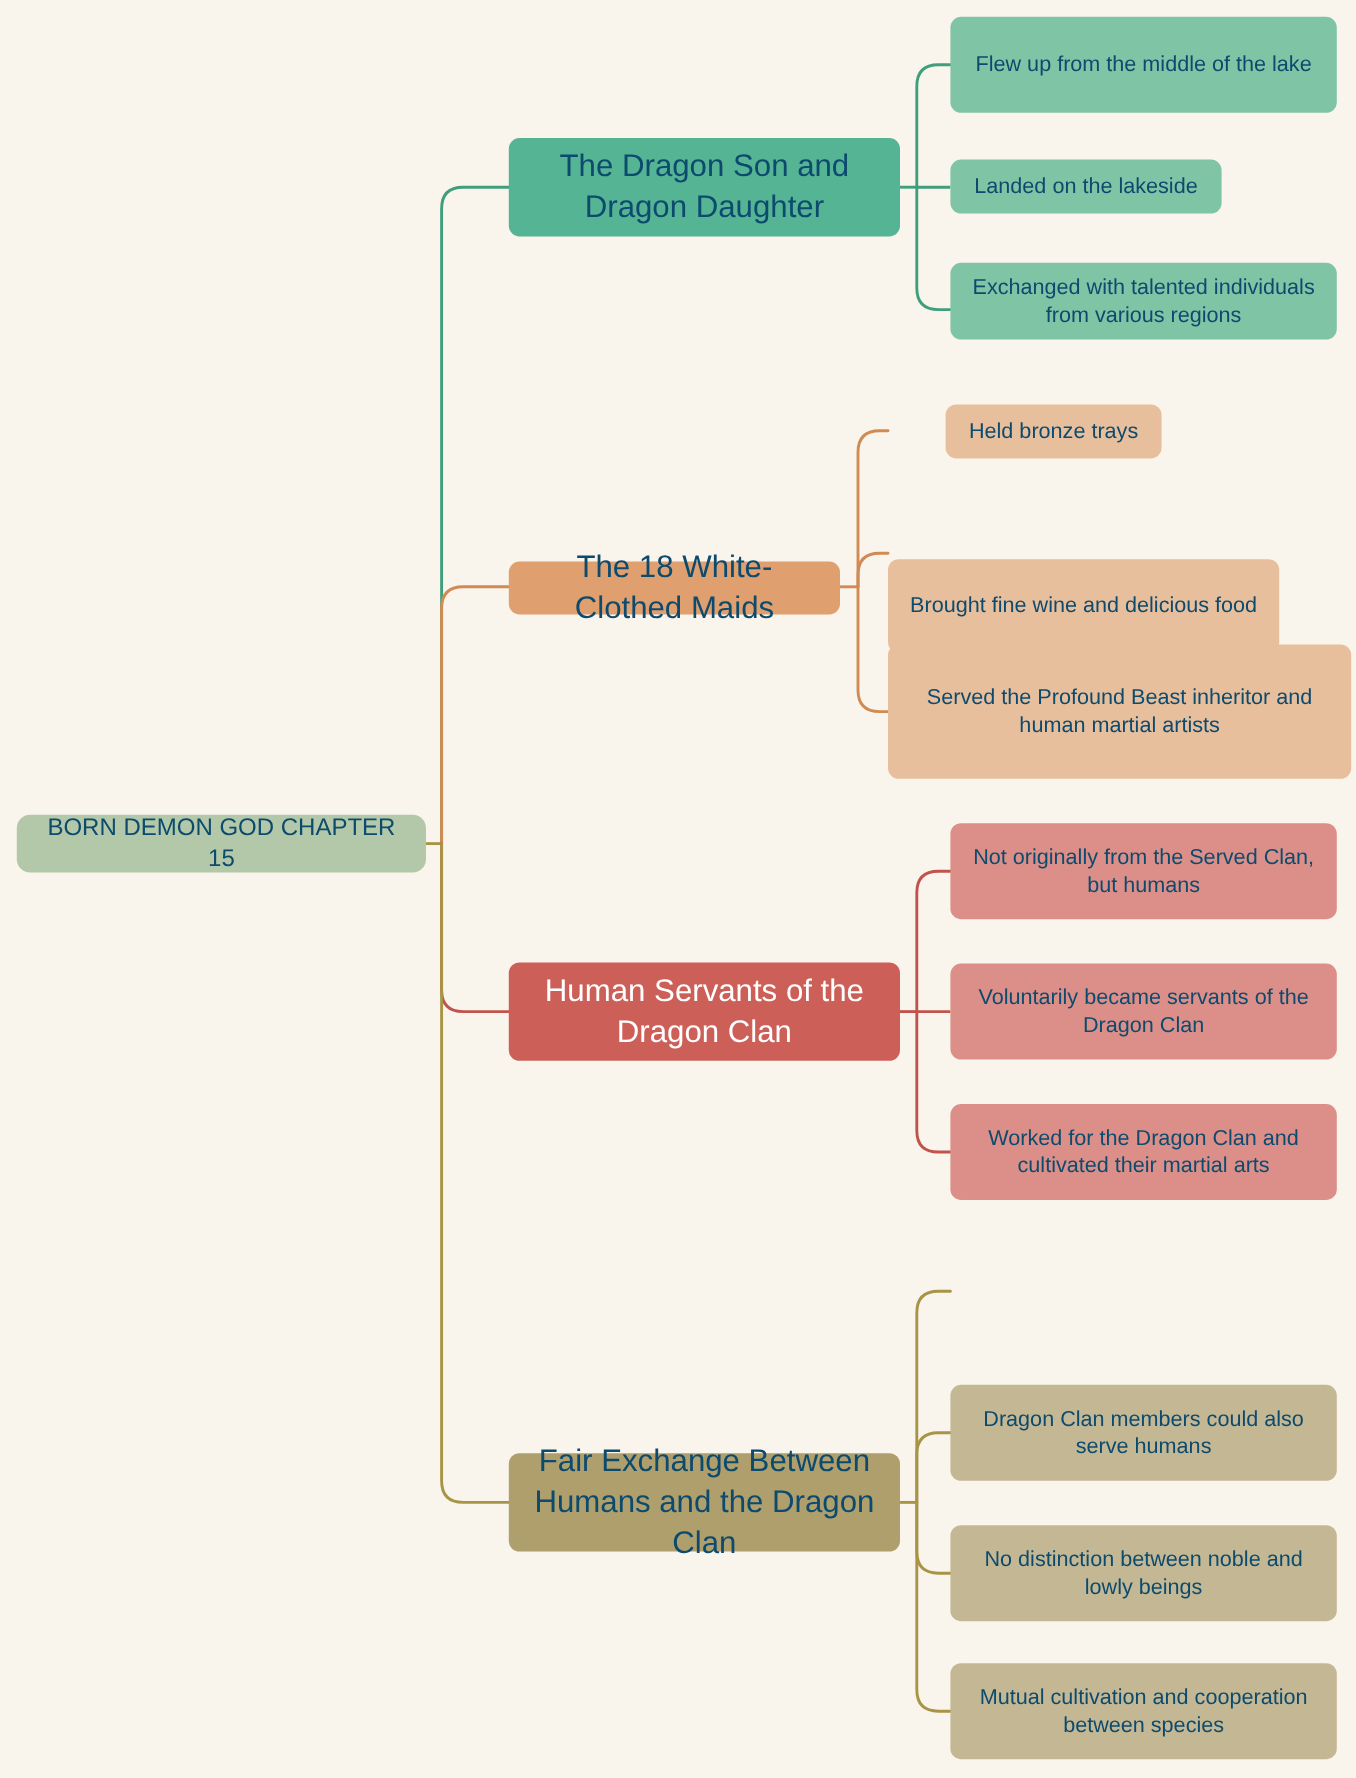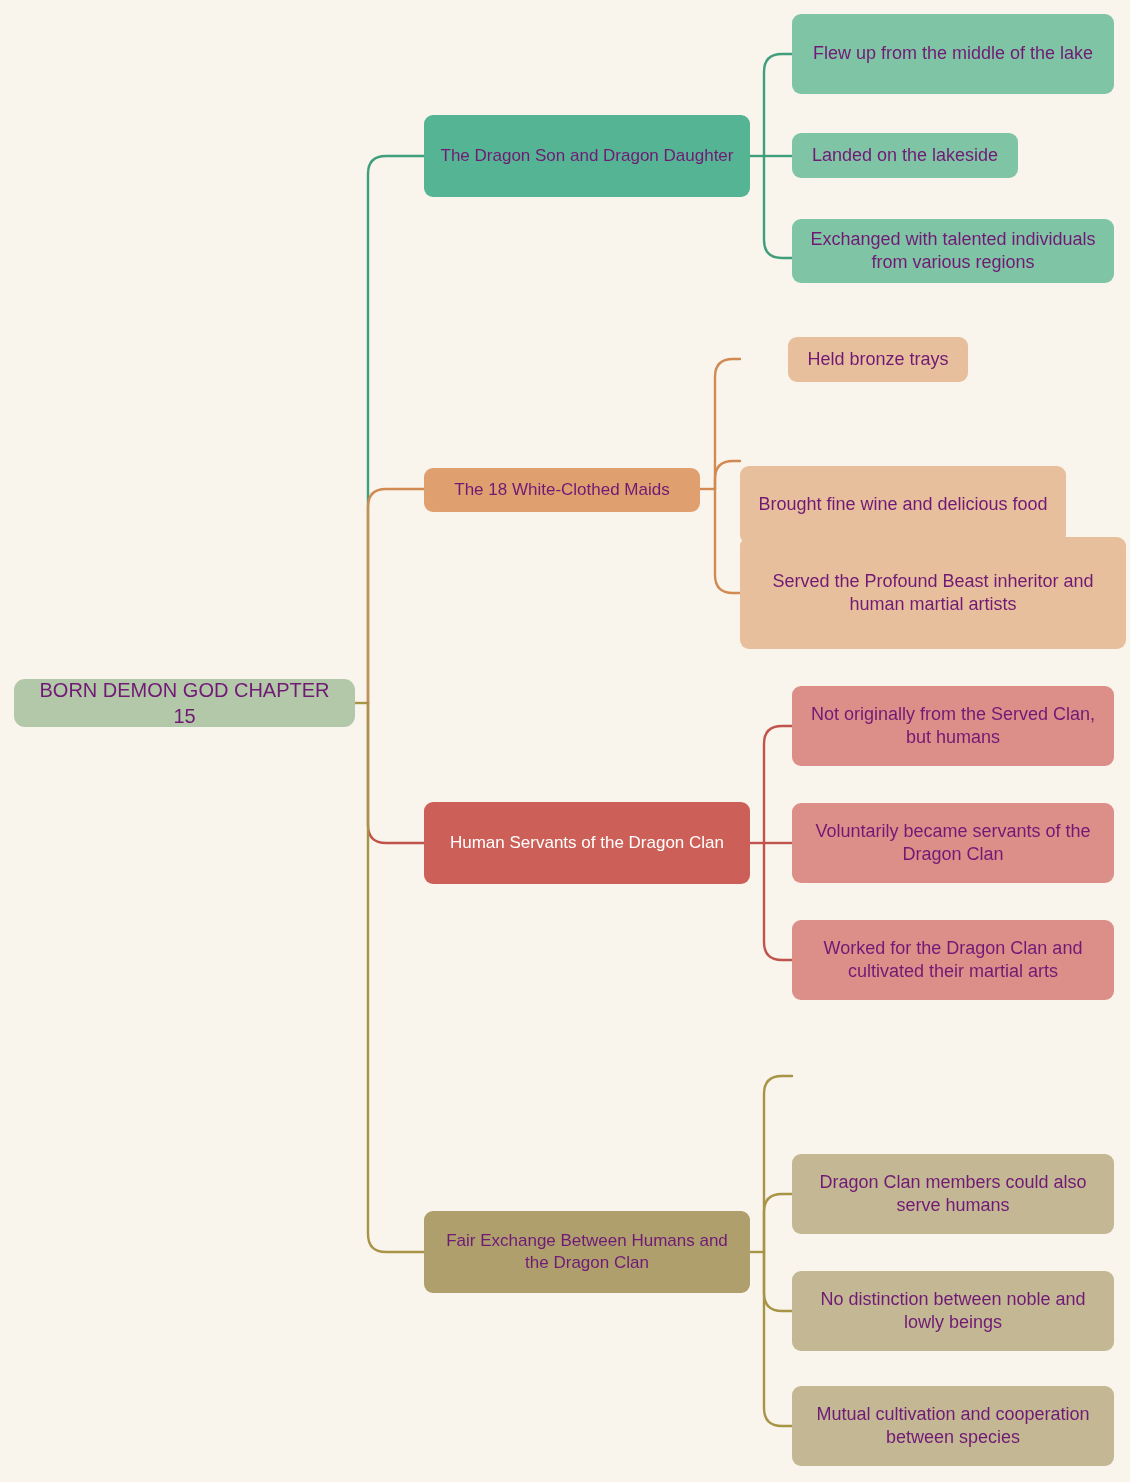--- a/index.html
+++ b/index.html
@@ -29,29 +29,29 @@
   .node {
     position: absolute;
     box-sizing: border-box;
     display: flex;
     align-items: center;
     justify-content: center;
     text-align: center;
     border-radius: 9px;
     line-height: 1.30;
     padding: 6px 12px;
-    color: #701a75;
+    color: #0c4a6e;
   }
   .root-node {
     font-size: 20px;
     background: #b3c8a8;
     border-radius: 11px;
   }
   .parent-node {
-    font-size: 17px;
+    font-size: 26px;
   }
   .child-node {
     font-size: 18px;
   }
   .p-green  { background: #55b493; }
   .c-green  { background: #80c4a6; }
   .p-orange { background: #df9f6f; }
   .c-orange { background: #e8bf9c; }
   .p-red    { background: #cc6058; color: #ffffff; }
   .c-red    { background: #dc8f89; }

